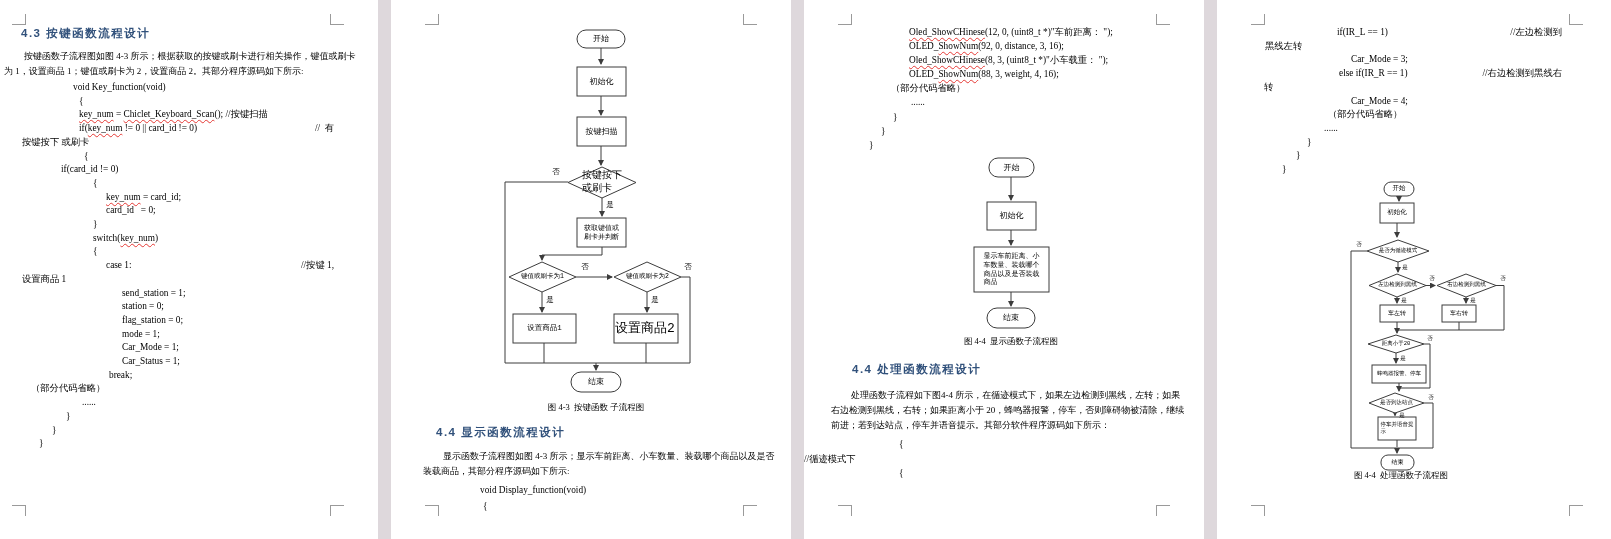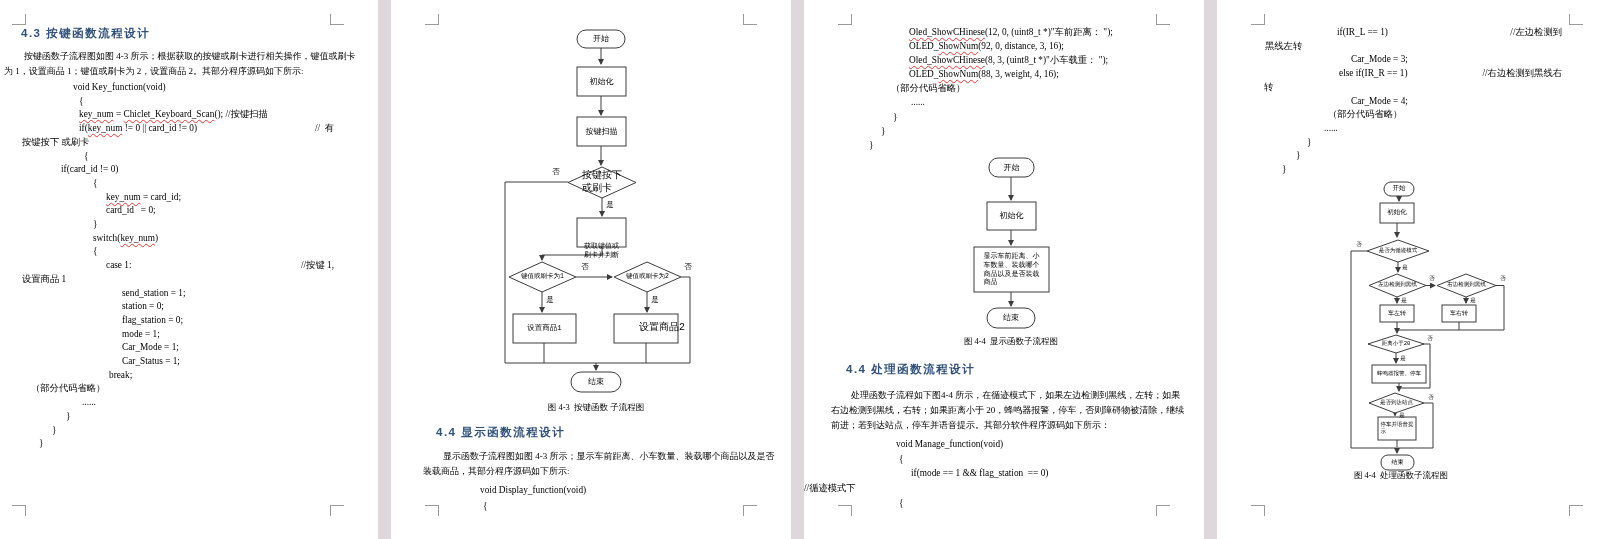--- a/index.html
+++ b/index.html
@@ -118,26 +118,26 @@
         <rect x="223" y="314" width="64" height="29"></rect>
         <rect x="180" y="372" width="50" height="20" rx="10"></rect>
       </g>
     </svg>
 
     <div class="nl" style="left:186px;top:30px;width:48px;height:18px;font-size:8px;">开始</div>
     <div class="nl" style="left:186px;top:67px;width:49px;height:29px;font-size:8px;">初始化</div>
     <div class="nl" style="left:186px;top:117px;width:49px;height:29px;font-size:8px;">按键扫描</div>
     <div class="nl" style="left:177px;top:167px;width:68px;height:31px;font-size:10px;">按键按下
 或刷卡</div>
-    <div class="nl" style="left:186px;top:236px;width:49px;height:29px;font-size:7px;">获取键值或
+    <div class="nl" style="left:186px;top:218px;width:49px;height:29px;font-size:7px;">获取键值或
 刷卡并判断</div>
     <div class="nl" style="left:118px;top:262px;width:67px;height:30px;font-size:6.5px;">键值或刷卡为1</div>
     <div class="nl" style="left:223px;top:262px;width:67px;height:30px;font-size:6.5px;">键值或刷卡为2</div>
     <div class="nl" style="left:122px;top:314px;width:63px;height:29px;font-size:7.5px;">设置商品1</div>
-    <div class="nl" style="left:239px;top:314px;width:64px;height:29px;font-size:10px;">设置商品2</div>
+    <div class="nl" style="left:222px;top:314px;width:64px;height:29px;font-size:13px;">设置商品2</div>
     <div class="nl" style="left:180px;top:372px;width:50px;height:20px;font-size:8px;">结束</div>
     <div class="nl" style="left:158px;top:168px;width:14px;height:10px;font-size:7.5px;">否</div>
     <div class="nl" style="left:213px;top:201px;width:12px;height:10px;font-size:7.5px;">是</div>
     <div class="nl" style="left:188px;top:263px;width:12px;height:10px;font-size:7.5px;">否</div>
     <div class="nl" style="left:153px;top:296px;width:12px;height:10px;font-size:7.5px;">是</div>
     <div class="nl" style="left:291px;top:263px;width:12px;height:10px;font-size:7.5px;">否</div>
     <div class="nl" style="left:258px;top:296px;width:12px;height:10px;font-size:7.5px;">是</div>
 
     <div class="cap" style="left:95px;top:402px;width:220px;">图 4-3  按键函数 子流程图</div>
 
@@ -194,32 +194,30 @@
     <div class="nl" style="left:185px;top:158px;width:45px;height:19px;font-size:8px;">开始</div>
     <div class="nl" style="left:183px;top:202px;width:49px;height:28px;font-size:8px;">初始化</div>
     <div class="nl" style="left:170px;top:247px;width:75px;height:45px;font-size:7px;">显示车前距离、小
 车数量、装载哪个
 商品以及是否装载
 商品</div>
     <div class="nl" style="left:183px;top:308px;width:48px;height:20px;font-size:8px;">结束</div>
 
     <div class="cap" style="left:97px;top:336px;width:220px;">图 4-4  显示函数子流程图</div>
 
-    <div class="h2" style="left:42px;top:362px;">4.4 处理函数流程设计</div>
+    <div class="h2" style="left:48px;top:362px;">4.4 处理函数流程设计</div>
 
     <div class="para" style="left:27px;top:388px;">
       <div class="ln ti">处理函数子流程如下图4-4 所示，在循迹模式下，如果左边检测到黑线，左转；如果</div>
       <div class="ln">右边检测到黑线，右转；如果距离小于 20，蜂鸣器报警，停车，否则障碍物被清除，继续</div>
       <div class="ln">前进；若到达站点，停车并语音提示。其部分软件程序源码如下所示：</div>
     </div>
 
     <div class="code" style="top:437px;width:360px;line-height:14.7px;">
-      <div class="cl" style="margin-left:92px"><span>void Manage_function(void)</span></div>
       <div class="cl" style="margin-left:95px"><span>{</span></div>
-      <div class="cl" style="margin-left:107px"><span>if(mode == 1 &amp;&amp; flag_station  == 0)</span></div>
       <div class="cl" style=""><span>//循迹模式下</span></div>
       <div class="cl" style="margin-left:95px"><span>{</span></div>
     </div>
   </div>
 
   <div class="page">
     <div class="cm tl"></div>
     <div class="cm tr"></div>
     <div class="cm bl"></div>
     <div class="cm br"></div>

